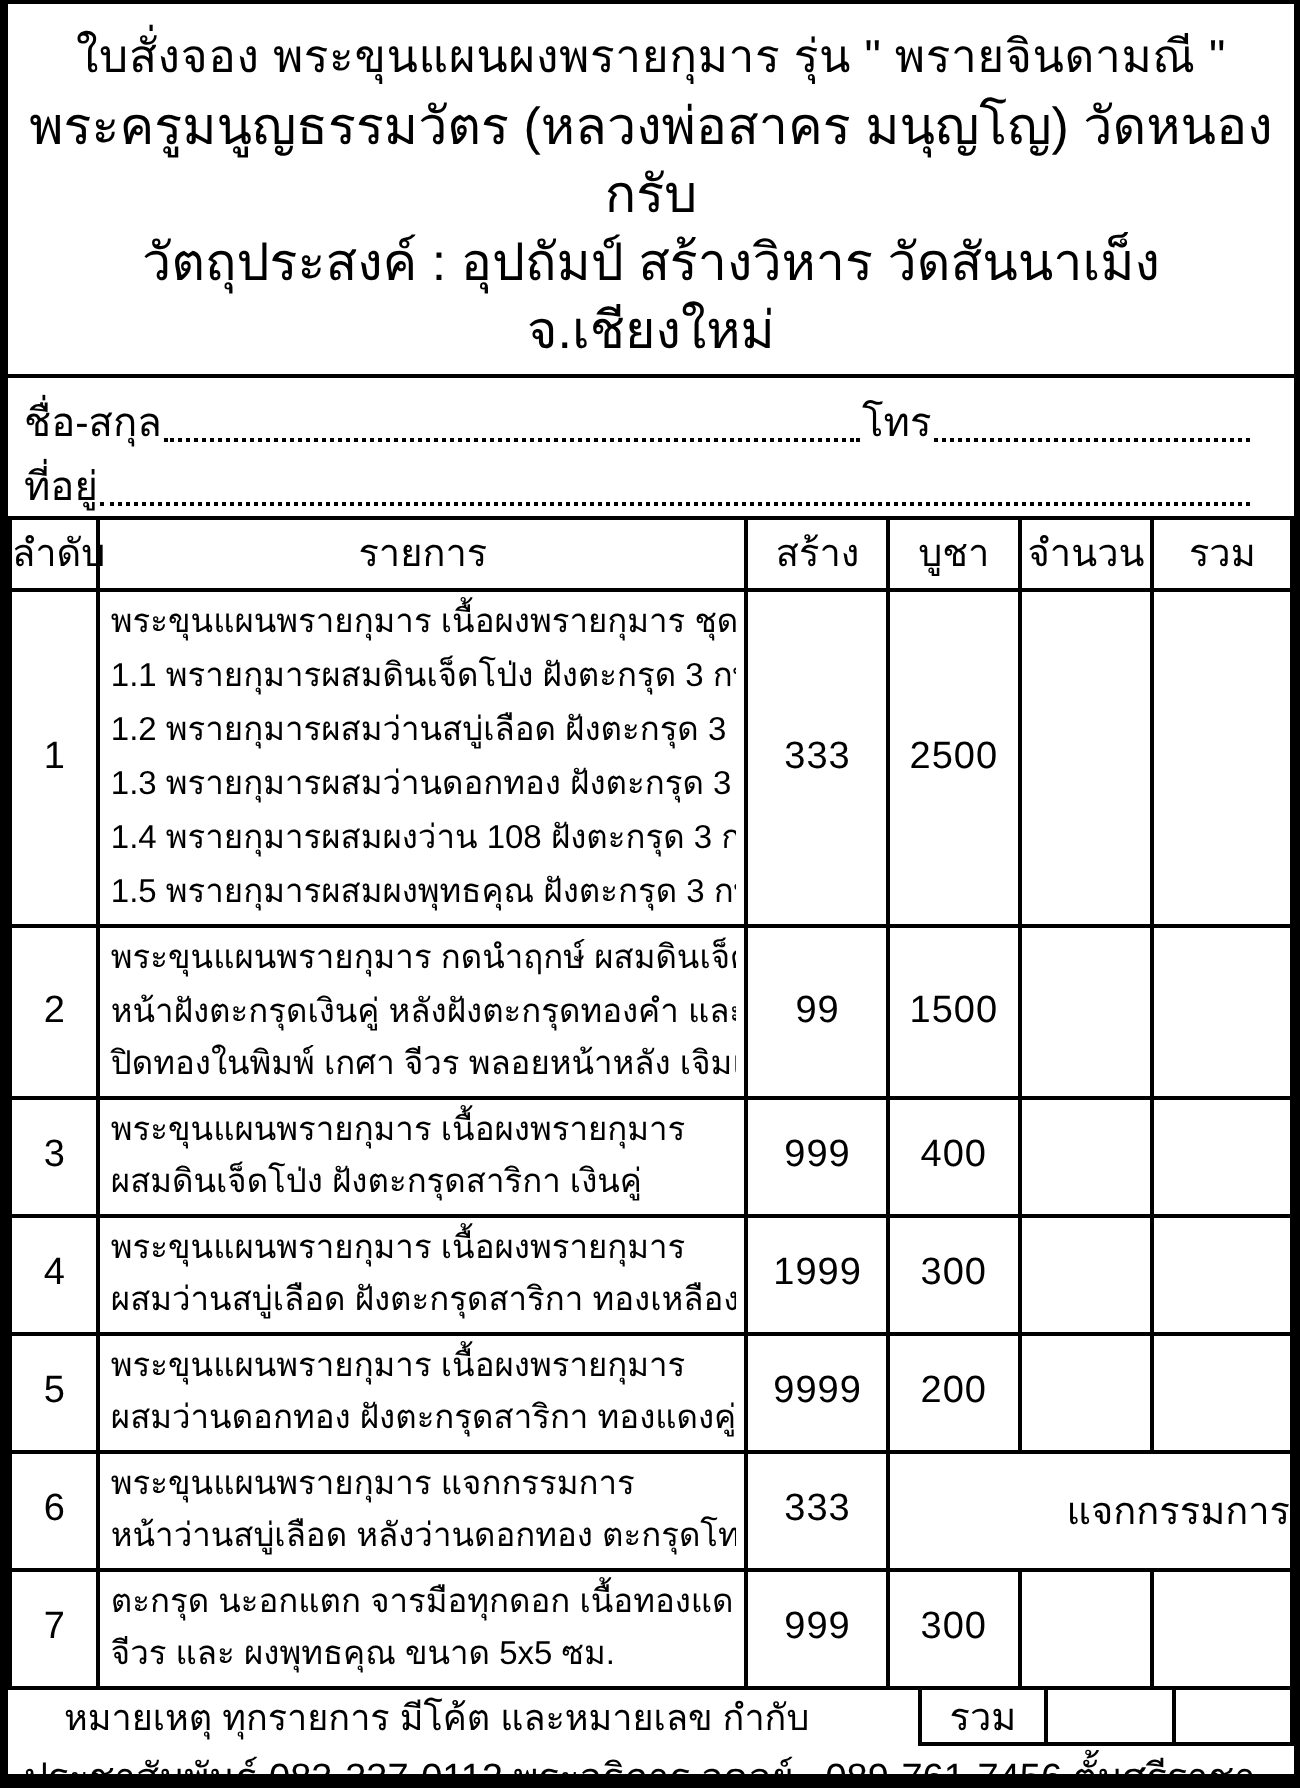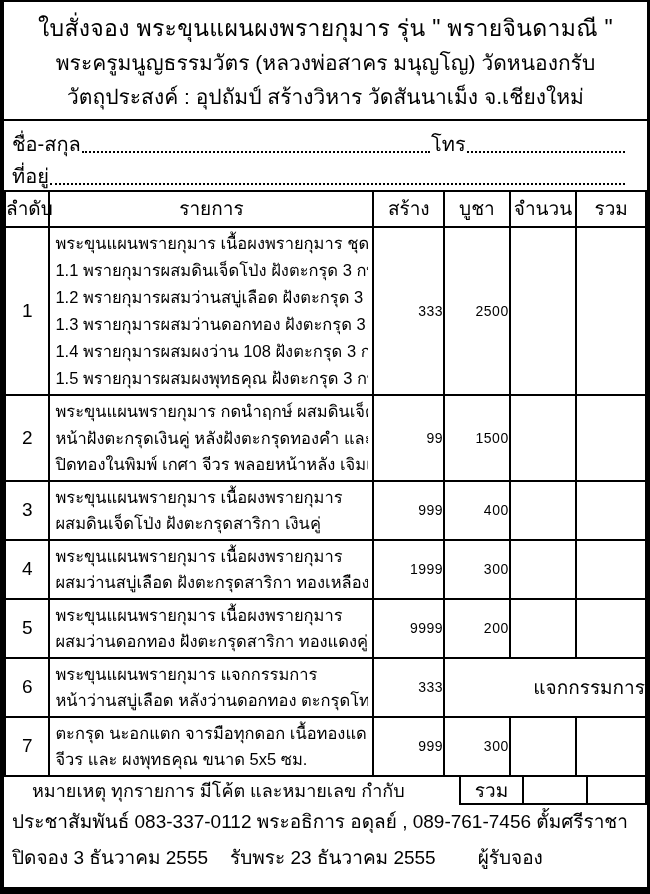--- a/index.html
+++ b/index.html
@@ -5,36 +5,36 @@
   * { margin:0; padding:0; box-sizing:border-box; }
   html,body { background:#e8e8e8; }
   body { font-family:"Liberation Sans", sans-serif; color:#000; }
   .page {
     position:relative; width:650px; height:894px; background:#fff;
     border:solid #000; border-width:2px 3px 7px 4px; overflow:hidden;
   }
   
   .header { text-align:center; padding:9px 4px 5px; border-bottom:2px solid #000; }
   .header .h1 { font-size:23px; line-height:35px; letter-spacing:.3px; }
-  .header .h  { font-size:21px; line-height:34px; }
+  .header .h  { font-size:26px; line-height:34px; }
   
   .fill-block { padding:4px 0 1px; border-bottom:0; }
   .fill-line { display:flex; align-items:flex-end; height:32px; font-size:20px; padding:0 21px 0 8px; }
   .fill-label { white-space:nowrap; line-height:26px; }
   .dots { border-bottom:2.5px dotted #000; margin:0 1px 4px 1px; height:2px; }
   .dots.grow2 { flex:2.2; } .dots.grow1 { flex:1; }
   
   table { width:100%; border-collapse:collapse; table-layout:fixed; }
   th, td { border:2px solid #000; font-weight:400; vertical-align:middle; }
   th { font-size:19px; height:28px; text-align:center; padding:1px 0 3px; }
   td.no   { text-align:center; font-size:19px; }
   td.desc { padding:2px 4px 2px 5px; font-size:16.5px; }
   td.desc .line { line-height:26.5px; white-space:nowrap; overflow:hidden; }
   tr.r0 td.desc .line { line-height:27px; }
-  td.num  { text-align:right; font-size:14px; letter-spacing:.5px; }
+  td.num  { text-align:center; font-size:19px; letter-spacing:.5px; }
   td.merged { text-align:right; font-size:19px; }
   tr.r0 { height:166px; } tr.r1 { height:79px; } tr.r2 { height:58px; }
   tr.r3 { height:51px; }  tr.r4 { height:59px; } tr.r5 { height:54px; }
   tr.r6 { height:53px; }
   
   .sum-row { display:flex; height:28px;padding-left:20px; }
   .sum-note { width:435px; font-size:18px; line-height:28px; padding-left:8px; white-space:nowrap; }
   .sum-cell { border:2px solid #000; border-top:none; height:28px; display:flex; align-items:center; justify-content:center; font-size:19px; }
   .sum-label-cell { width:65px; }
   .sum-qty-cell { width:66px; margin-left:-2px; }

